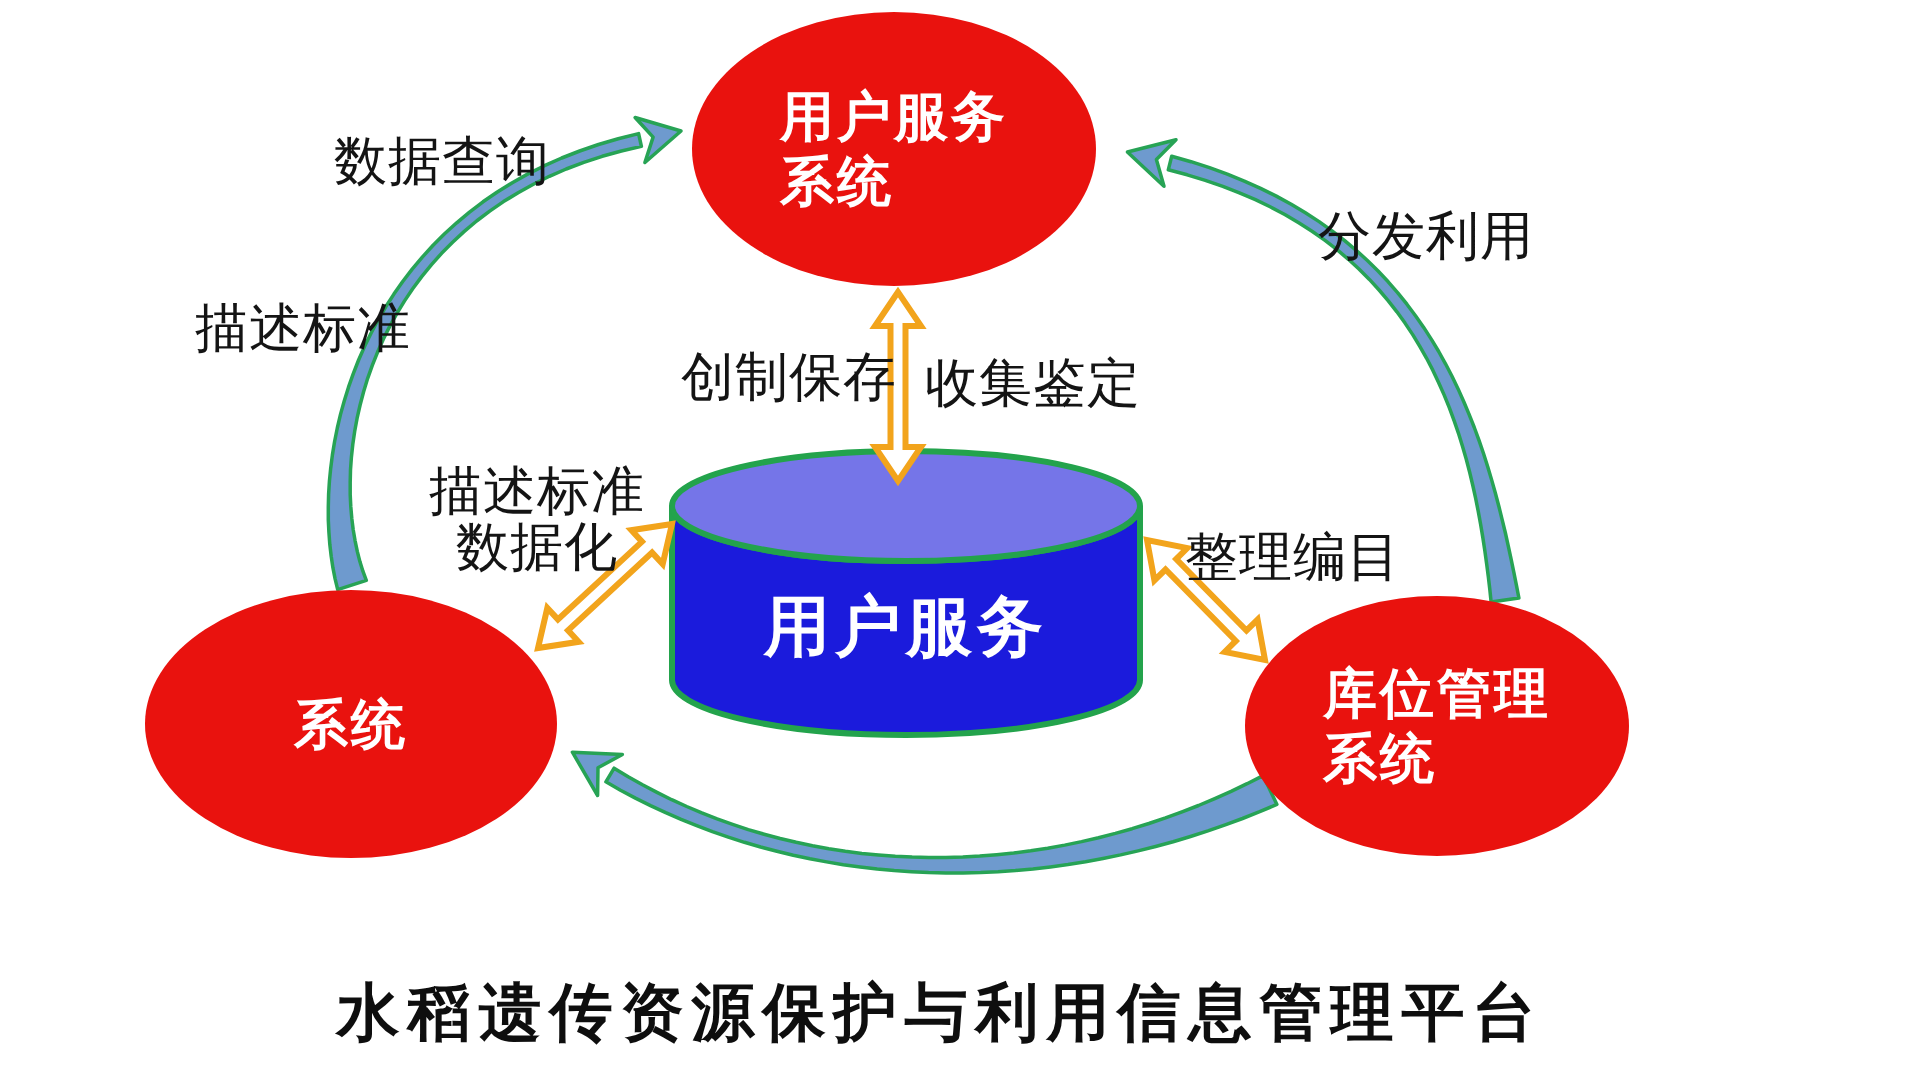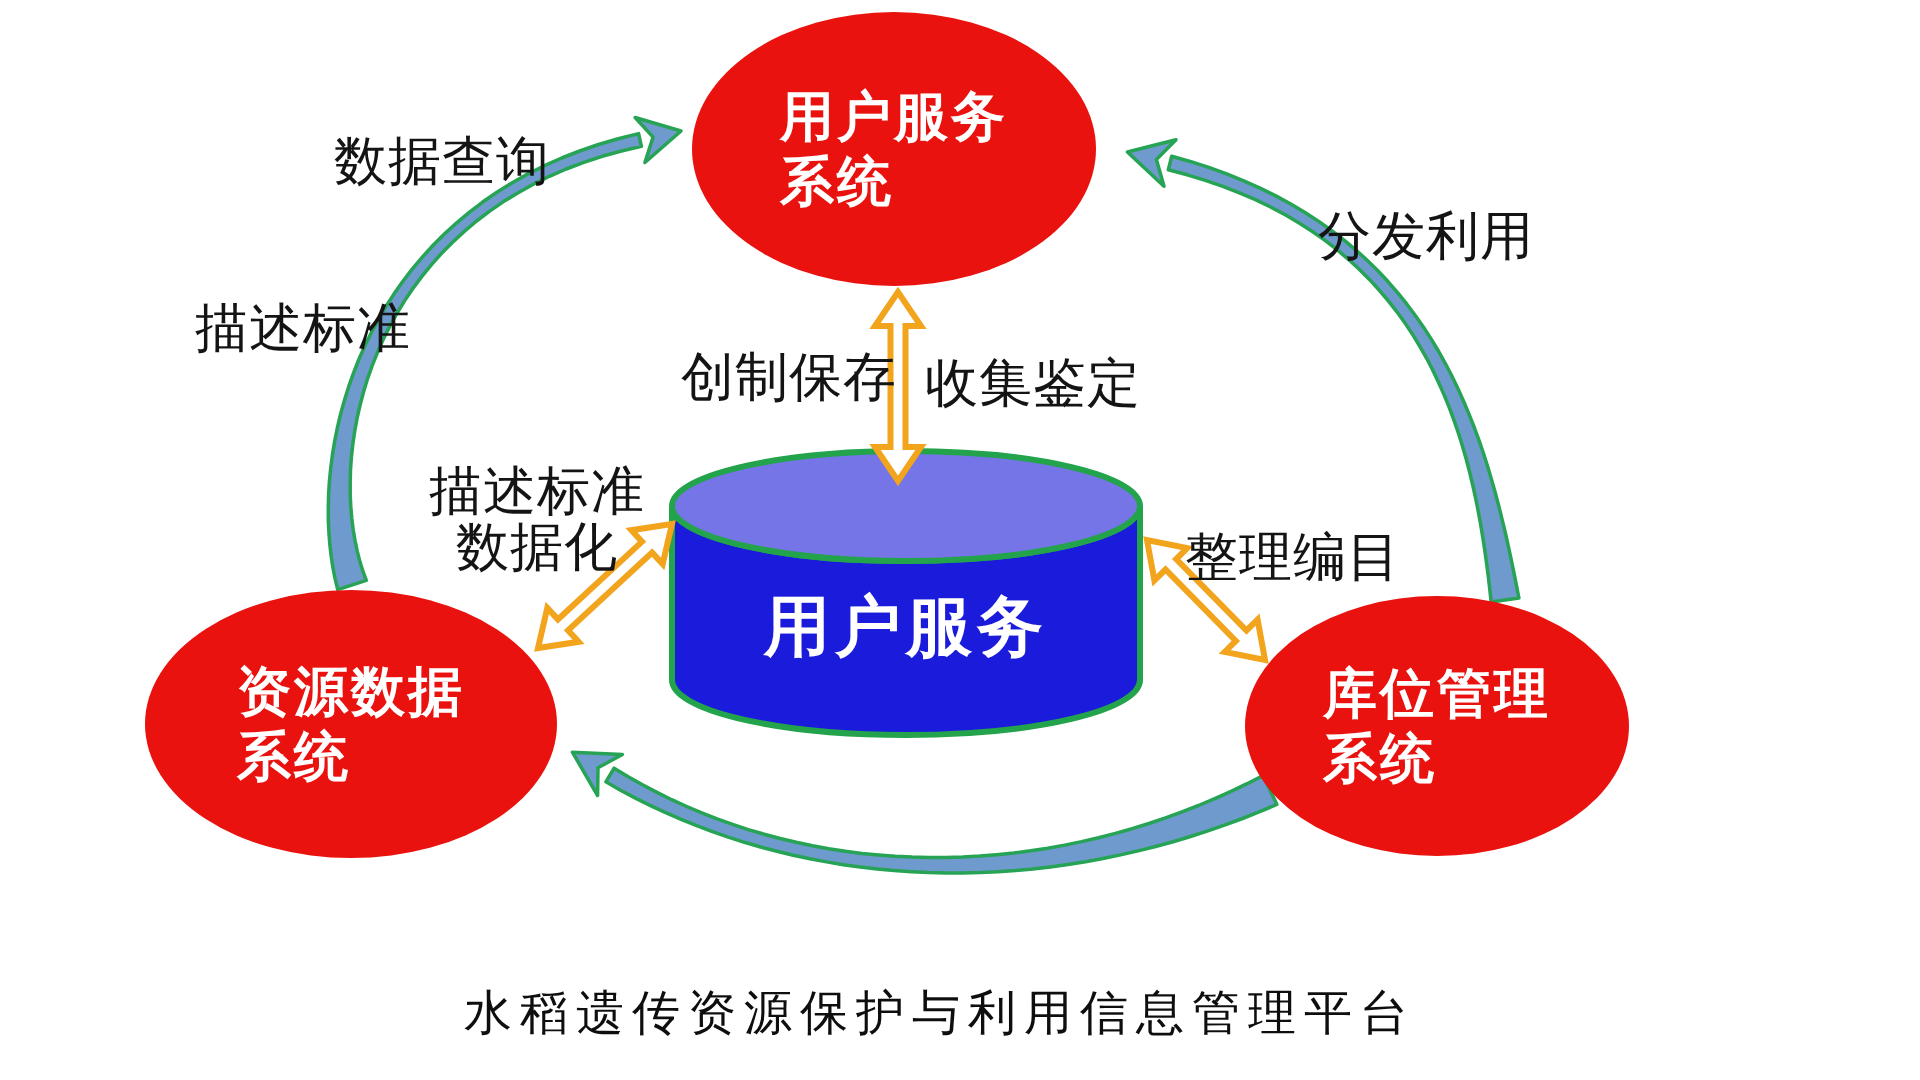--- a/index.html
+++ b/index.html
@@ -22,21 +22,21 @@
     position:absolute;left:706px;top:582px;width:400px;text-align:center;
     color:var(--node_text,#ffffff);font-weight:bold;font-size:66px;letter-spacing:5px;white-space:nowrap;
   }
   .edge-label{
     position:absolute;transform:translate(-50%,-50%);
     color:var(--label_black,#141414);font-size:53px;white-space:nowrap;letter-spacing:1px;
   }
   .edge-label.two-line{text-align:center;line-height:1.05;}
   .title{
     position:absolute;left:940px;top:1013px;transform:translate(-50%,-50%);
-    color:var(--title_black,#0e0e0e);font-size:48px;font-weight:normal;letter-spacing:8px;white-space:nowrap;
+    color:var(--title_black,#0e0e0e);font-size:63px;font-weight:bold;letter-spacing:8px;white-space:nowrap;
   }
 </style>
 </head>
 <body>
 
 <div class="canvas">
 
   <svg class="layer" viewBox="0 0 1920 1080">
     <g id="cycle-arrow-left">
         <path d="M366.3,580.4L362.9,571.2L359.9,561.6L357.3,551.4L355.1,540.8L353.2,529.8L351.8,518.4L350.8,506.7L350.2,494.7L350.2,482.4L350.5,469.9L351.4,457.2L352.8,444.3L354.7,431.3L357.1,418.2L360.1,405L363.6,391.8L367.6,378.6L372.3,365.4L377.5,352.3L383.3,339.3L389.7,326.4L396.8,313.6L404.4,301.1L412.7,288.7L421.7,276.6L431.3,264.8L441.6,253.3L452.6,242.2L464.3,231.4L476.6,221L489.7,211.1L503.5,201.6L518.1,192.7L533.4,184.2L549.4,176.3L566.2,169L583.8,162.4L602.2,156.3L621.4,151L641.4,146.4L638.6,133.6L618.2,138.7L598.5,144.5L579.7,151L561.7,158L544.5,165.7L528,173.9L512.3,182.7L497.3,192L483,201.8L469.5,212.1L456.7,222.8L444.6,233.8L433.1,245.3L422.3,257.1L412.2,269.1L402.7,281.5L393.9,294.1L385.6,307L378,320L371,333.2L364.5,346.6L358.6,360L353.3,373.6L348.5,387.2L344.3,400.8L340.5,414.4L337.3,428L334.6,441.5L332.4,454.9L330.7,468.2L329.4,481.4L328.6,494.4L328.3,507.3L328.3,519.9L328.9,532.2L329.8,544.3L331.2,556.2L332.9,567.7L335.1,578.8L337.7,589.6Z" class="curve"></path>
@@ -69,21 +69,20 @@
 
   <div class="node" style="left:692px;top:12px;width:404px;height:274px;">
     <div>
       <div>用户服务</div>
       <div>系统</div>
     </div>
   </div>
 
   <div class="node" style="left:145px;top:590px;width:412px;height:268px;">
     <div>
-      <div>资源数据</div>
       <div>系统</div>
     </div>
   </div>
 
   <div class="node" style="left:1245px;top:596px;width:384px;height:260px;">
     <div>
       <div>库位管理</div>
       <div>系统</div>
     </div>
   </div>

